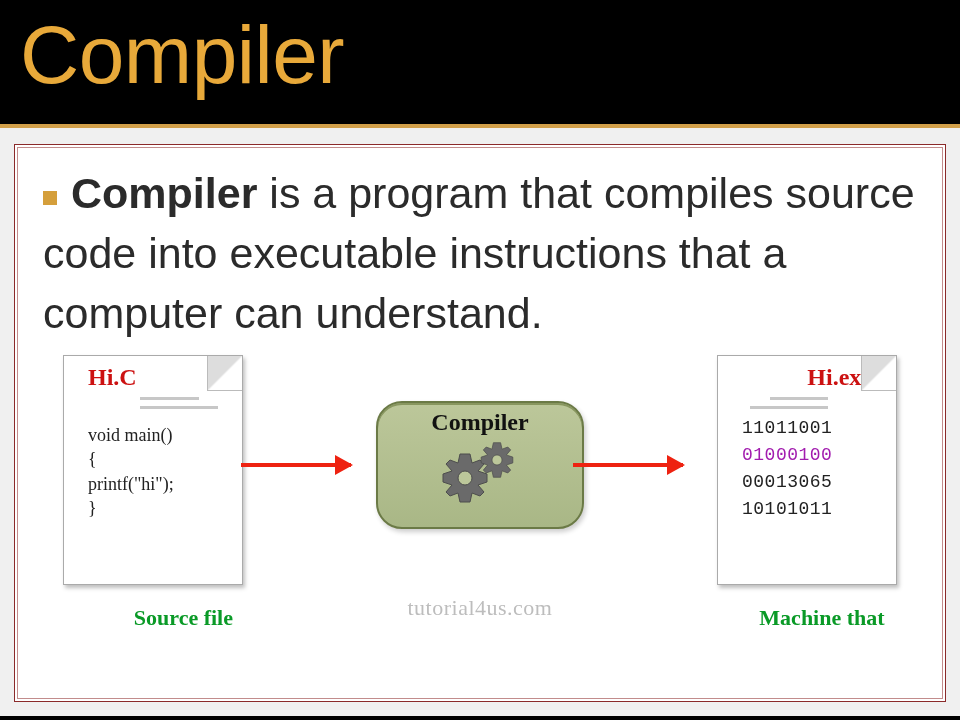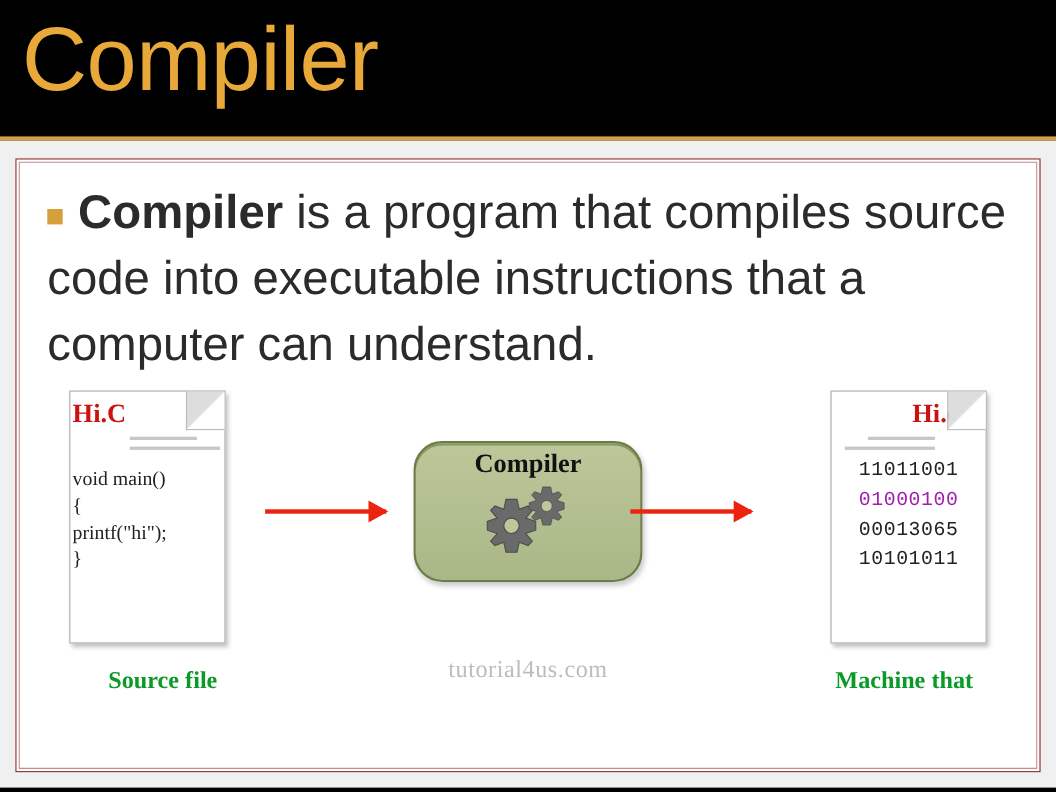--- a/index.html
+++ b/index.html
@@ -59,27 +59,27 @@
   
   .diagram {
     position: absolute;
     left: 48px;
     right: 48px;
     top: 210px;
     height: 300px;
   }
   .doc {
     position: absolute;
-    width: 142px;
+    width: 180px;
     height: 230px;
     background: #fff;
     border: 1px solid #aaa;
     box-shadow: 2px 3px 4px rgba(0,0,0,0.25);
     box-sizing: border-box;
-    padding: 8px 2px;
+    padding: 8px 24px;
   }
   .doc::before { 
     content: "";
     position: absolute;
     top: 0; right: 0;
     width: 34px; height: 34px;
     background: linear-gradient(135deg, #ddd 0 48%, #fff 52% 100%);
     border-left: 1px solid #bbb;
     border-bottom: 1px solid #bbb;
   }
@@ -104,39 +104,38 @@
     white-space: pre;
     line-height: 1.35;
   }
   .doc .bin {
     font-family: "Courier New", monospace;
     font-size: 18px;
     color: #222;
     margin-top: 2px;
     line-height: 1.5;
     letter-spacing: .5px;
-    text-align: center;
   }
   .doc .bin .red { color: #a21caf; }
 
   .doc-left  { left: 0; top: 0; }
   .doc-right { right: 0; top: 0; }
   .doc-right .fname { text-align: right; }
 
   .caption {
     position: absolute;
     top: 250px;
     width: 170px;
     text-align: center;
     color: #0a9a27;
     font-family: Georgia, "Times New Roman", serif;
     font-size: 22px;
     font-weight: 700;
   }
-  .caption-left  { left: 0; }
+  .caption-left  { left: 0; text-align: right; }
   .caption-right { right: -10px; }
 
   .compiler-box {
     position: absolute;
     left: 50%; top: 46px;
     transform: translateX(-50%);
     width: 208px; height: 128px;
     background: linear-gradient(#bcc79a, #a9b786);
     border: 2px solid #6b7a46;
     border-radius: 26px;

